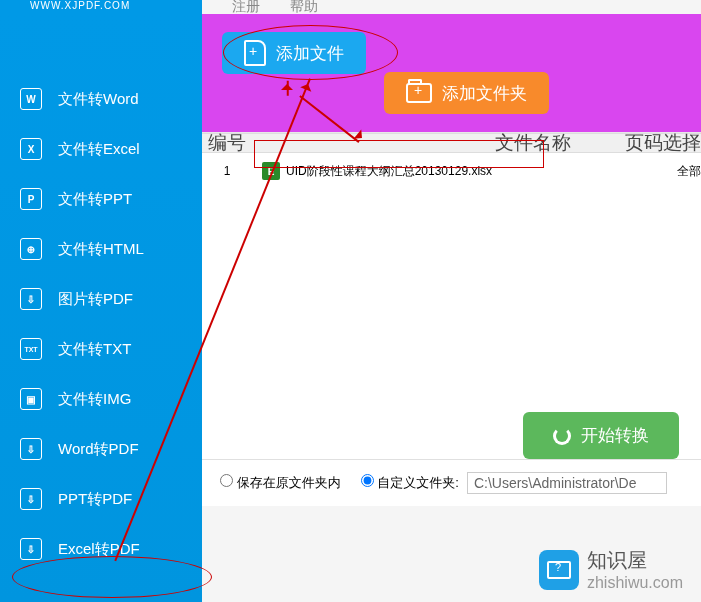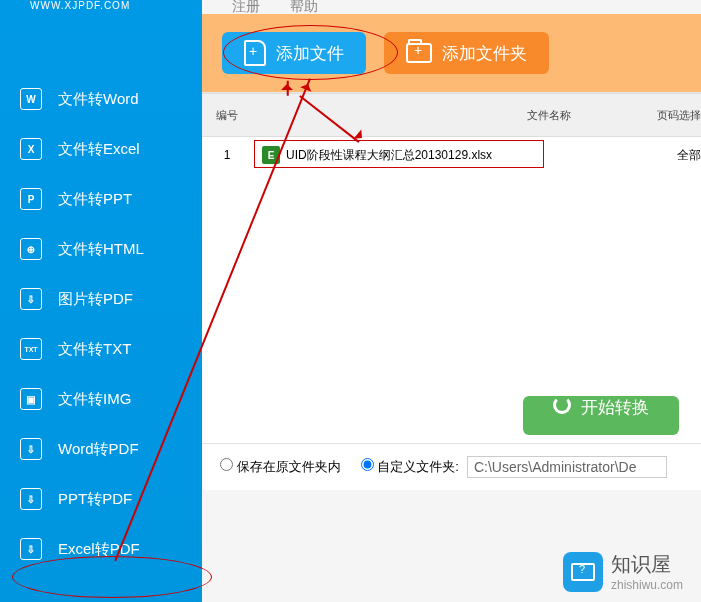--- a/index.html
+++ b/index.html
@@ -9,60 +9,60 @@
 .header-url { font-size: 10px; letter-spacing: 1px; }
 
 .sidebar { position: absolute; left: 0; top: 14px; width: 202px; height: 588px; background: linear-gradient(180deg, #0099e6, #0095df); }
 .sidebar-item { height: 50px; display: flex; align-items: center; padding-left: 20px; color: #fff; font-size: 15px; cursor: pointer; position: relative; }
 .sidebar-item .icon-box { width: 22px; height: 22px; border: 1.5px solid #fff; border-radius: 3px; margin-right: 16px; display: flex; align-items: center; justify-content: center; font-size: 10px; font-weight: bold; }
 .sidebar-logo-area { height: 60px; }
 
 .main { position: absolute; left: 202px; top: 0; right: 0; height: 602px; background: #f5f5f5; }
 .menu-strip { height: 14px; font-size: 14px; color: #888; padding-left: 30px; display: flex; gap: 30px; align-items: center; }
 
-.toolbar { padding: 18px 20px; display: flex; gap: 18px; background: #fdba74; border-bottom: 1px solid #e8e8e8; position: relative; }
+.toolbar { padding: 18px 20px; display: flex; gap: 18px; background: #d946ef; border-bottom: 1px solid #e8e8e8; position: relative; }
 .btn { height: 42px; padding: 0 22px; border-radius: 6px; display: inline-flex; align-items: center; gap: 10px; font-size: 17px; color: #fff; cursor: pointer; border: none; }
 .btn-blue { background: #1ba8f0; }
-.btn-orange { background: #f88a2b; }
+.btn-orange { background: #f88a2b; margin-top: 40px; }
 .doc-icon { width: 22px; height: 26px; border: 2px solid #fff; border-radius: 2px 8px 2px 2px; position: relative; }
 .doc-icon::before { content: "+"; position: absolute; top: 2px; left: 3px; font-size: 14px; line-height: 1; }
 .folder-icon { width: 26px; height: 20px; border: 2px solid #fff; border-radius: 3px; position: relative; }
 .folder-icon::before { content: ""; position: absolute; top: -6px; left: 0; width: 10px; height: 4px; border: 2px solid #fff; border-bottom: none; border-radius: 2px 2px 0 0; }
 .folder-icon::after { content: "+"; position: absolute; top: -2px; left: 6px; font-size: 14px; line-height: 1; }
 
 .table-wrap { background: #fff; }
-.thead { display: flex; background: #f0f0f0; height: 44px; align-items: center; font-size: 11px; color: #444; border-top: 1px solid #ddd; border-bottom: 1px solid #ddd; }
+.thead { display: flex; background: #f0f0f0; height: 20px; align-items: center; font-size: 19px; color: #444; border-top: 1px solid #ddd; border-bottom: 1px solid #ddd; }
 .col-no { width: 50px; text-align: center; }
 .col-name { flex: 1; text-align: right; }
 .col-page { width: 130px; text-align: right; font-family: Liberation Mono, monospace; }
 .trow { display: flex; height: 36px; align-items: center; font-size: 12px; }
 .file-icon { width: 18px; height: 18px; background: #2a8a2a; color: #fff; display: inline-flex; align-items: center; justify-content: center; font-size: 10px; font-weight: bold; border-radius: 2px; margin-right: 6px; }
 .file-cell { display: flex; align-items: center; padding-left: 10px; }
 
 .blank { height: 270px; background: #fff; }
 
 .footer-bar { background: #fff; border-top: 1px solid #e0e0e0; padding: 12px 18px; display: flex; align-items: center; gap: 8px; font-size: 13px; position: relative; }
-.btn-start { position: absolute; right: 22px; top: -48px; height: 39px; padding: 0 30px; background: #5cb85c; border-radius: 6px; color: #fff; font-size: 17px; display: inline-flex; gap: 10px; border: none; cursor: pointer; }
+.btn-start { position: absolute; right: 22px; top: -48px; height: 47px; padding: 0 30px; background: #5cb85c; border-radius: 6px; color: #fff; font-size: 17px; display: inline-flex; align-items: center; gap: 10px; border: none; cursor: pointer; }
 .spin-icon { width: 18px; height: 18px; border: 3px solid #fff; border-top-color: transparent; border-radius: 50%; }
 .path-box { border: 1px solid #ccc; padding: 2px 6px; font-size: 14px; color: #666; background: #fff; width: 200px; white-space: nowrap; overflow: hidden; }
 
 
 .anno { position: absolute; border: 1.5px solid #c00; pointer-events: none; }
 .oval-add { left: 223px; top: 25px; width: 175px; height: 55px; border-radius: 50%; }
 .oval-excel { left: 12px; top: 556px; width: 200px; height: 42px; border-radius: 50%; }
 .rect-file { left: 254px; top: 140px; width: 290px; height: 28px; }
 .arrow-line { position: absolute; background: #c00; height: 1.5px; transform-origin: left center; pointer-events: none; }
 .arrow-head { position: absolute; width: 0; height: 0; border: 6px solid transparent; pointer-events: none; }
 
 .watermark { position: absolute; right: 18px; bottom: 10px; display: flex; align-items: center; gap: 8px; }
 .wm-badge { width: 40px; height: 40px; border-radius: 8px; background: #1fa0e6; display: flex; align-items: center; justify-content: center; }
 .wm-screen { width: 24px; height: 18px; border: 2px solid #fff; border-radius: 2px; position: relative; }
 .wm-screen::after { content: "?"; color: #fff; font-size: 11px; position: absolute; left: 6px; top: -2px; }
 .wm-text { font-size: 20px; color: #555; font-weight: 500; }
-.wm-sub { font-size: 12px; color: #999; }
+.wm-sub { font-size: 16px; color: #999; }
 </style>
 </head>
 <body>
 
 <div class="header">
   <span class="header-url">WWW.XJPDF.COM</span>
 </div>
 
 <nav class="sidebar">
   <div class="sidebar-logo-area"></div>

